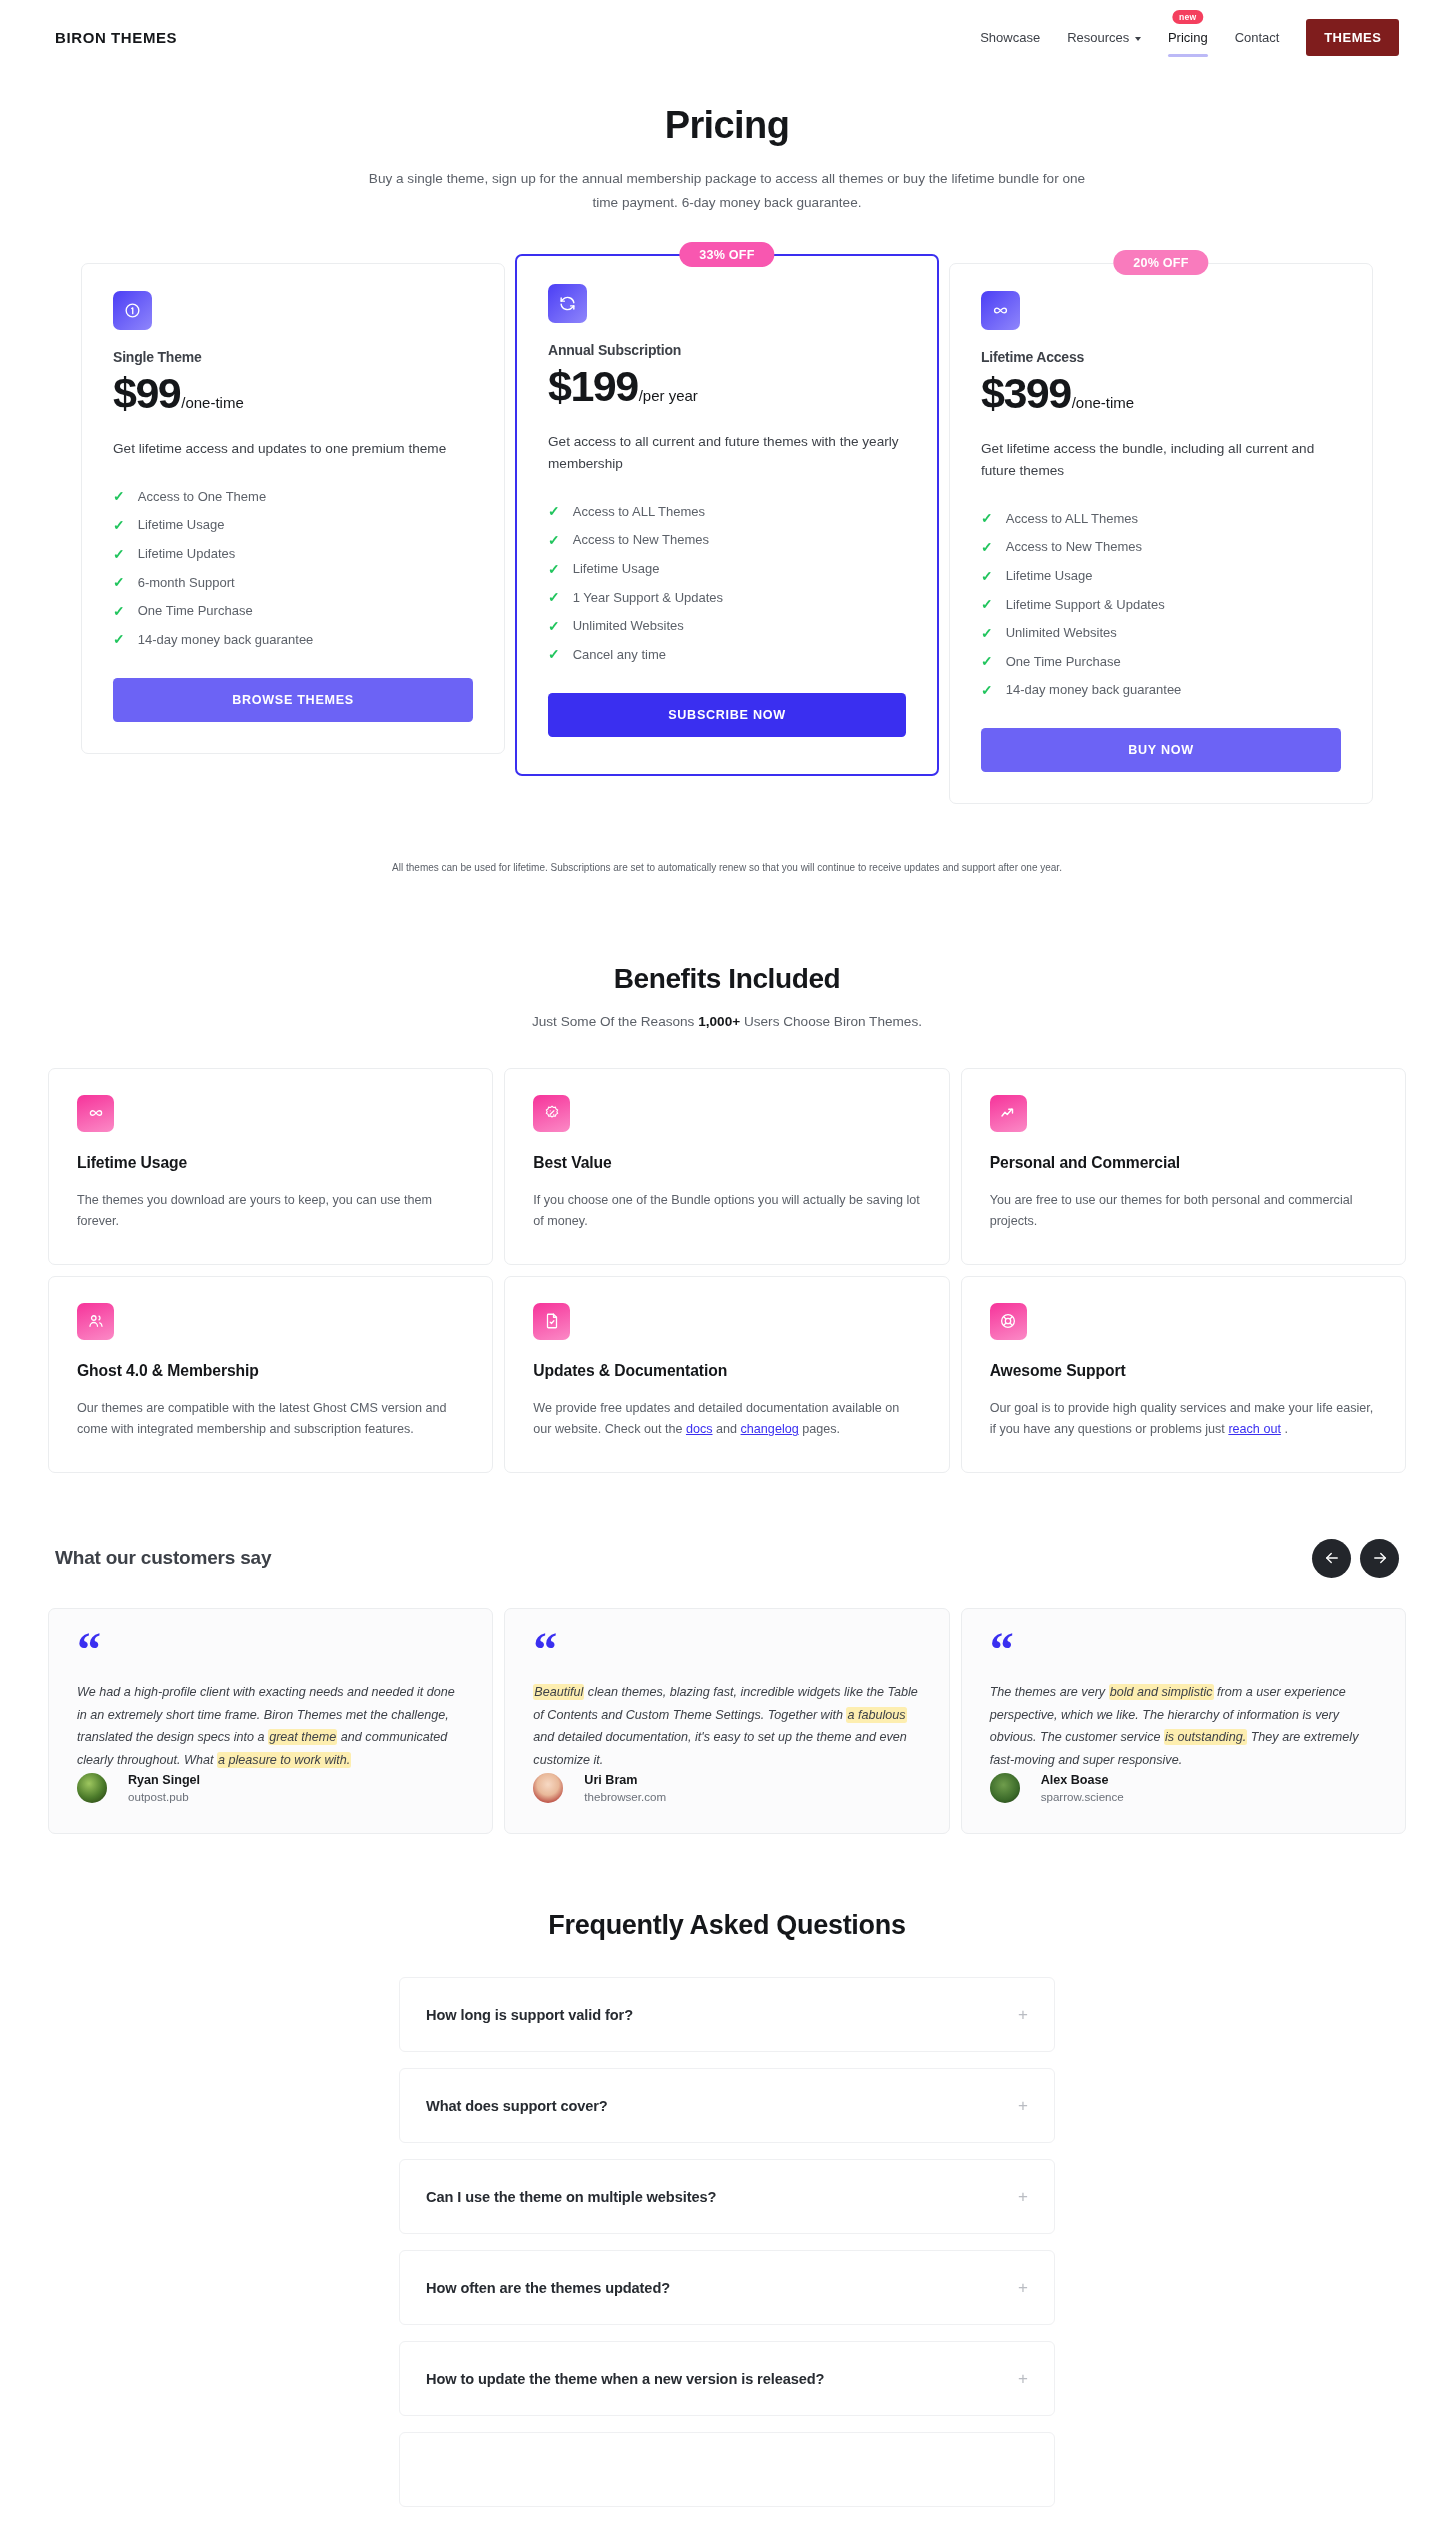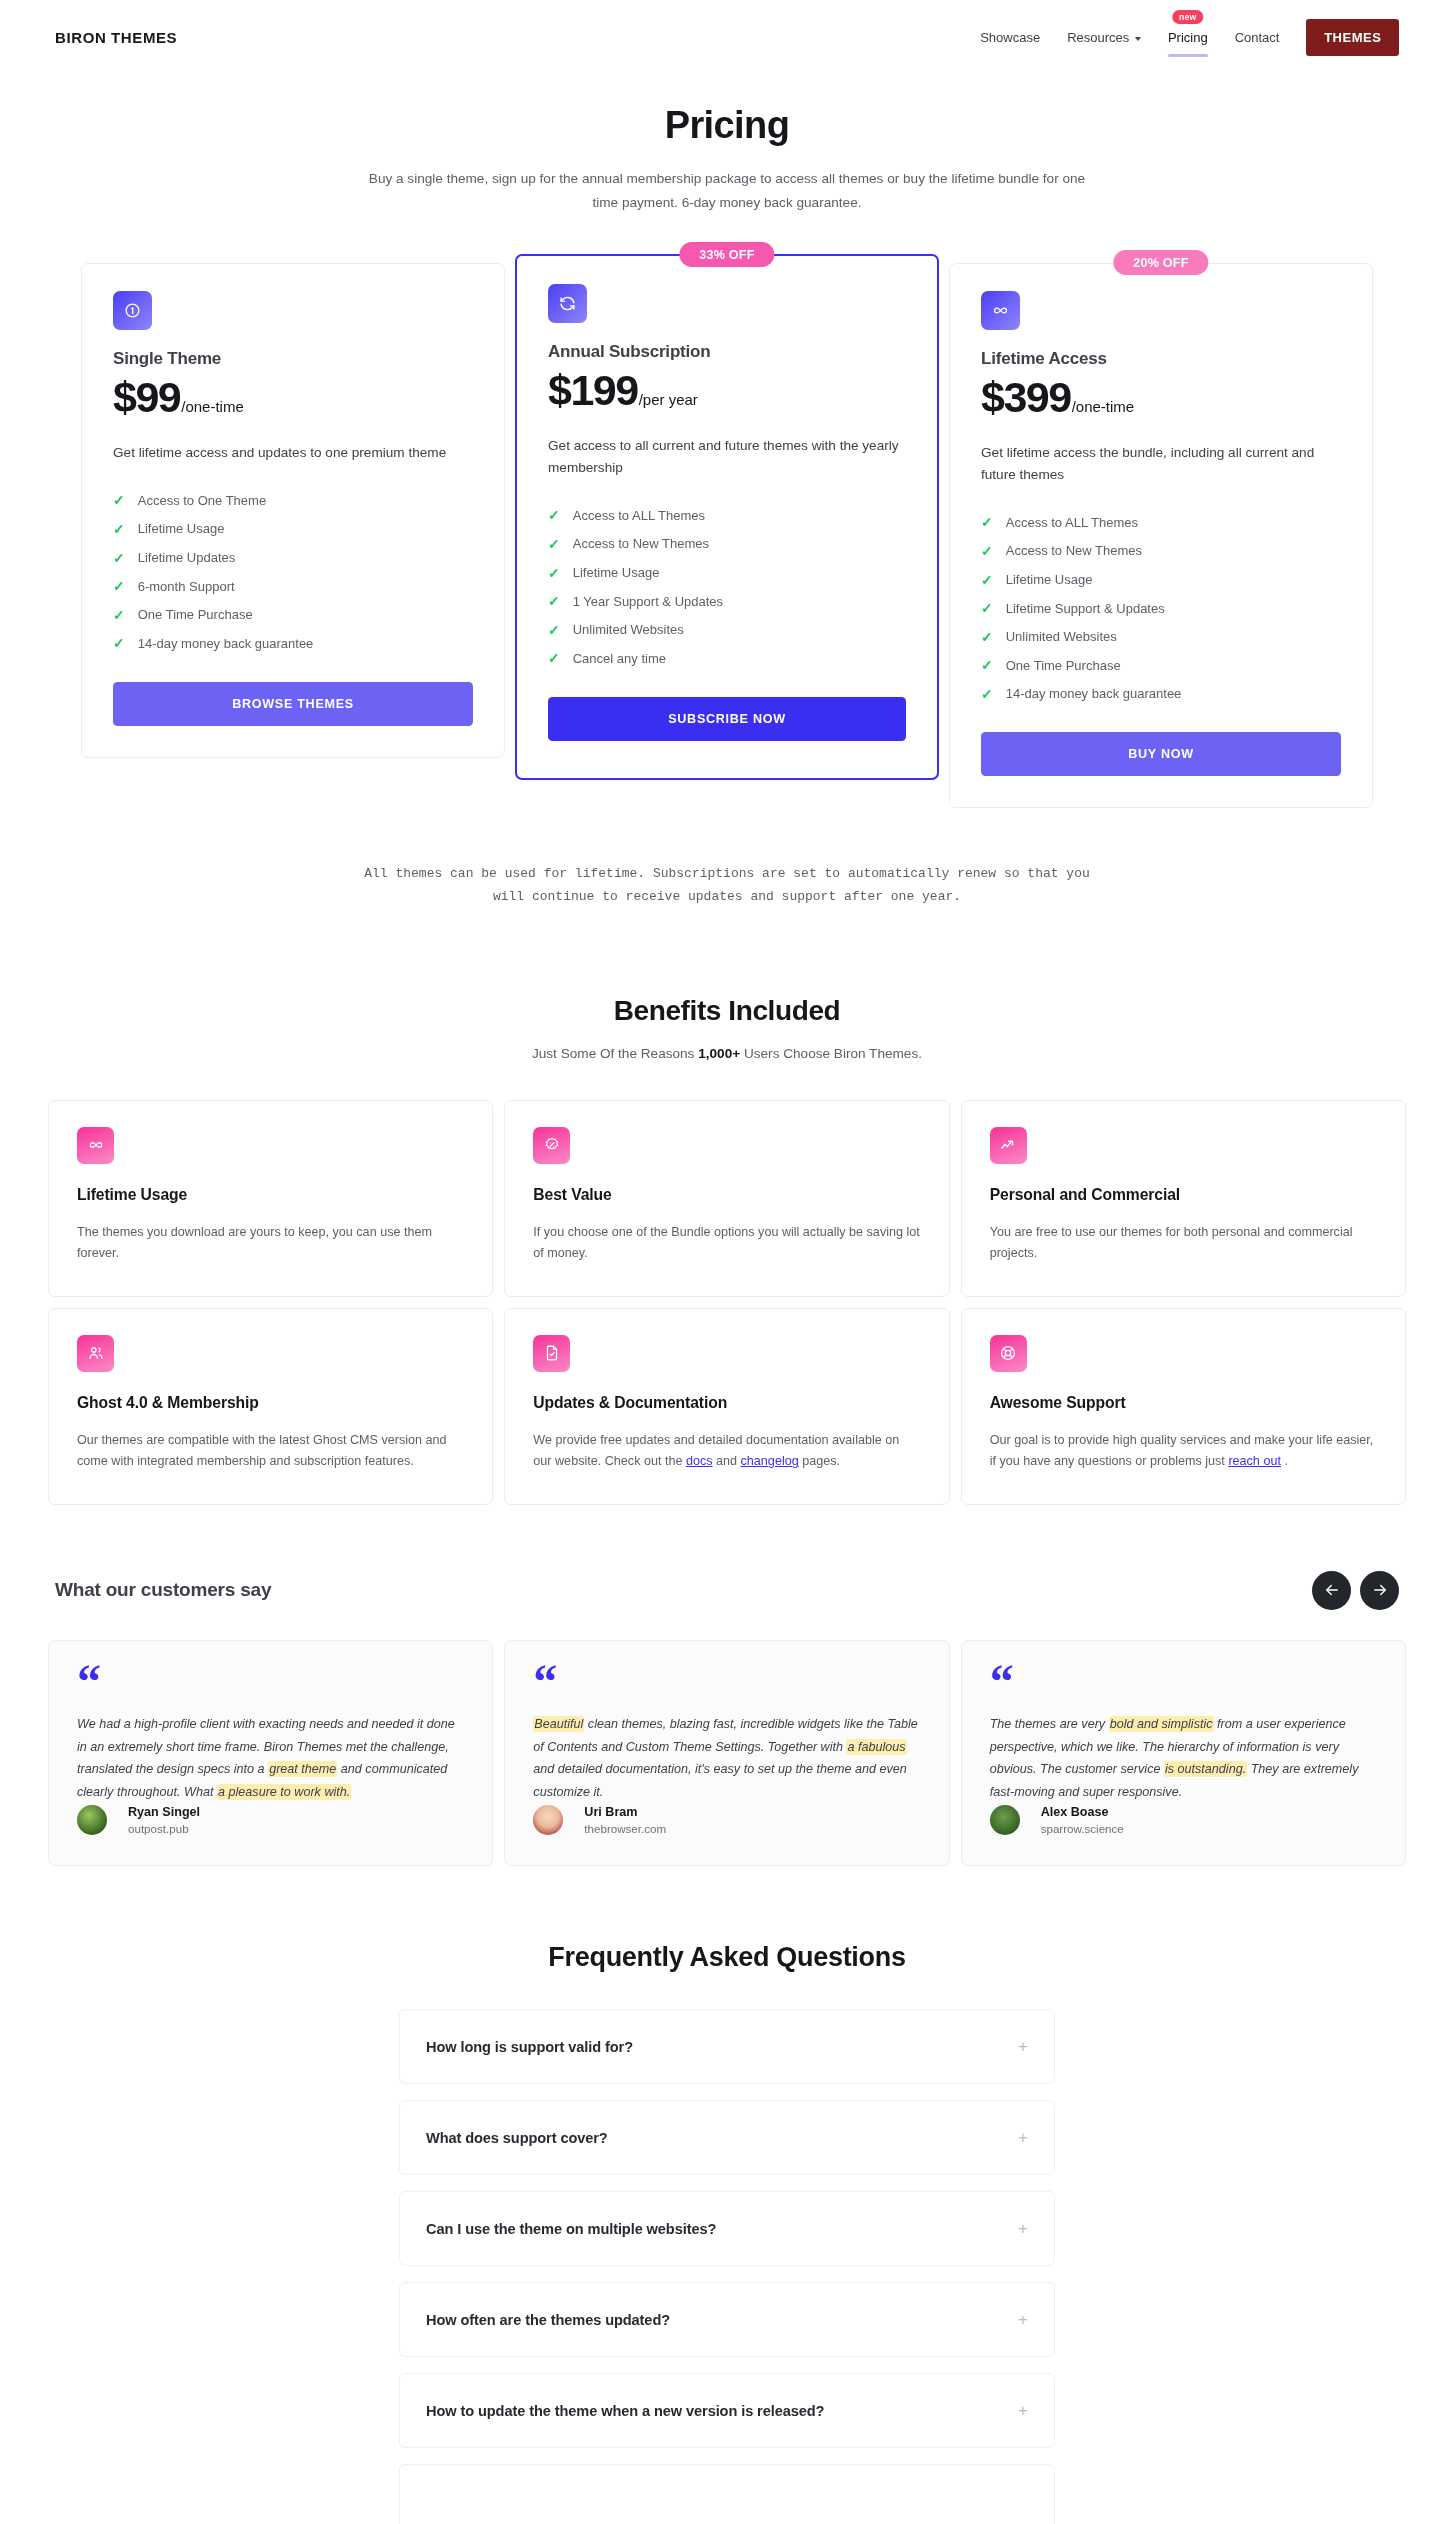--- a/index.html
+++ b/index.html
@@ -76,21 +76,21 @@
     padding:5.6px 20px;border-radius:20px;white-space:nowrap;letter-spacing:0.2px;
   }
   .off-badge.pink-light{background:#f97bbd;}
   .picon{
     width:39px;height:39px;border-radius:7px;
     background:linear-gradient(135deg,#4b3ef5 0%,#8f86fb 100%);
     display:flex;align-items:center;justify-content:center;
     color:#fff;margin-bottom:19px;
   }
   .picon svg{width:19px;height:19px;}
-  .ptitle{font-size:17px;font-weight:700;color:#3d4148;letter-spacing:-0.2px;}
+  .ptitle{font-size:14px;font-weight:700;color:#3d4148;letter-spacing:-0.2px;}
   .pprice-row{display:flex;align-items:baseline;margin-top:5px;}
   .pprice{font-size:43px;font-weight:800;letter-spacing:-1.5px;color:#15171a;line-height:1.1;}
   .pper{font-size:15px;color:#15171a;margin-left:1px;}
   .pdesc{
     margin-top:21px;font-size:13.6px;line-height:1.62;color:#3d4148;
   }
   .plist{list-style:none;margin-top:29px;}
   .plist li{
     display:flex;align-items:center;gap:13px;margin-bottom:13.6px;
     font-size:13px;color:#5c6169;
@@ -99,21 +99,21 @@
   .pbtn{
     display:block;width:100%;margin-top:31px;text-align:center;
     background:#6c63f5;color:#fff;font-size:12.6px;font-weight:700;
     letter-spacing:0.7px;padding:15px 0;border-radius:4.5px;border:none;
     cursor:pointer;font-family:inherit;
   }
   .pbtn.strong{background:#3a2ff0;}
 
   .pricing-note{
     margin:55px auto 0;max-width:737px;text-align:center;
-    font-size:13px;line-height:1.75;color:#5c6169;font-family:Liberation Mono, monospace;
+    font-size:10px;line-height:1.75;color:#5c6169;
   }
 
   
   .section-head{text-align:center;margin-top:86px;}
   .section-head h2{font-size:28px;font-weight:700;letter-spacing:-0.4px;color:#15171a;}
   .section-head p{margin-top:19px;font-size:13.6px;color:#5c6169;}
   .section-head p b{font-weight:700;color:#15171a;}
 
   .benefits{
     display:grid;grid-template-columns:repeat(3,1fr);gap:11px;

